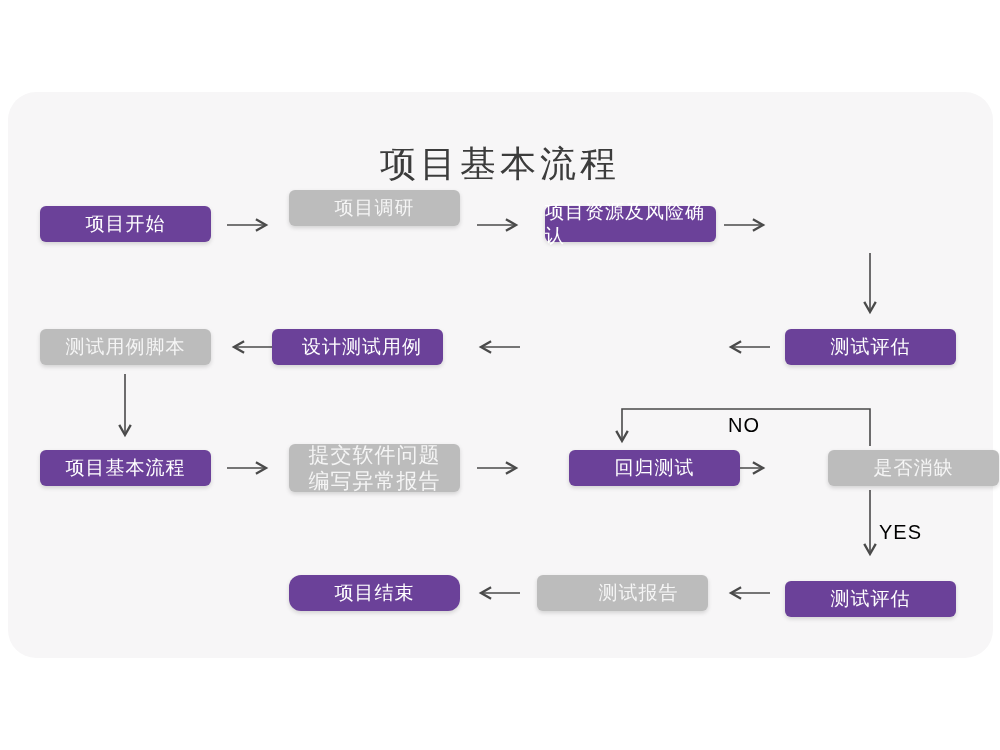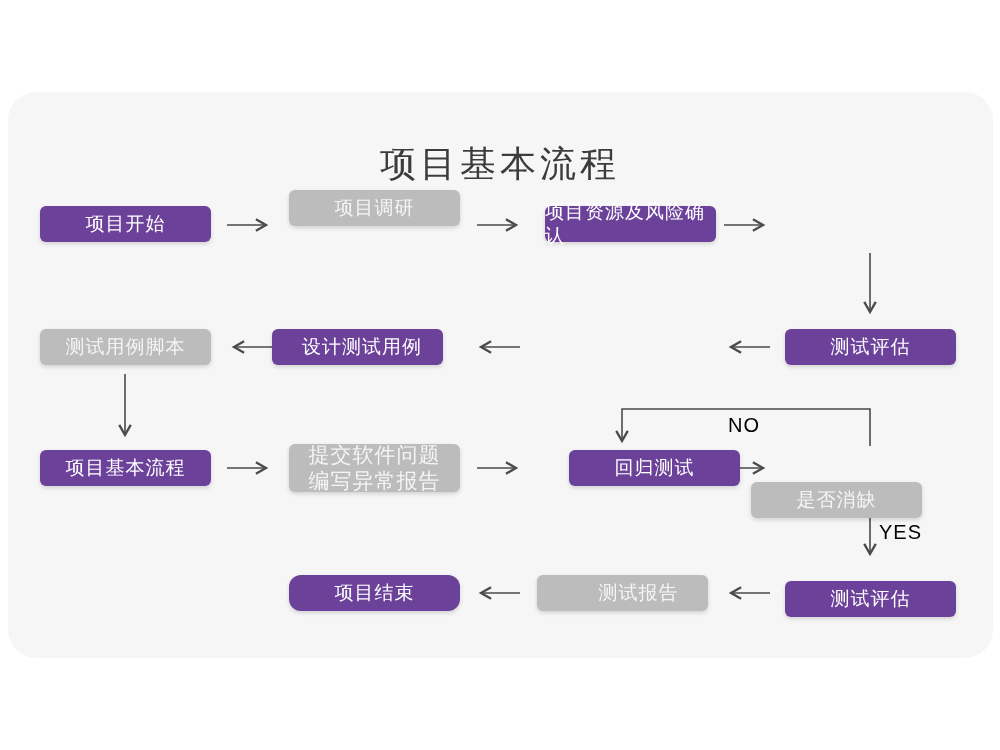--- a/index.html
+++ b/index.html
@@ -90,21 +90,21 @@
   <div class="node purple" style="left:40px;top:450px;">
     <span>项目基本流程</span>
     </div>
   <div class="node gray tall" style="left:289px;top:444px;">
     <span>提交软件问题</span>
     <span>编写异常报告</span>
     </div>
   <div class="node purple" style="left:569px;top:450px;">
     <span>回归测试</span>
     </div>
-  <div class="node gray" style="left:751px;top:450px;margin-top:32px;">
+  <div class="node gray" style="left:828px;top:450px;">
     <span>是否消缺</span>
     </div>
 
   <div class="node purple" style="left:785px;top:581px;align-items:center;">
     <span>测试评估</span>
     </div>
   <div class="node gray" style="left:537px;top:575px;padding-left:32px;">
     <span>测试报告</span>
     </div>
   <div class="node purple" style="left:289px;top:575px;border-radius:12px;">

